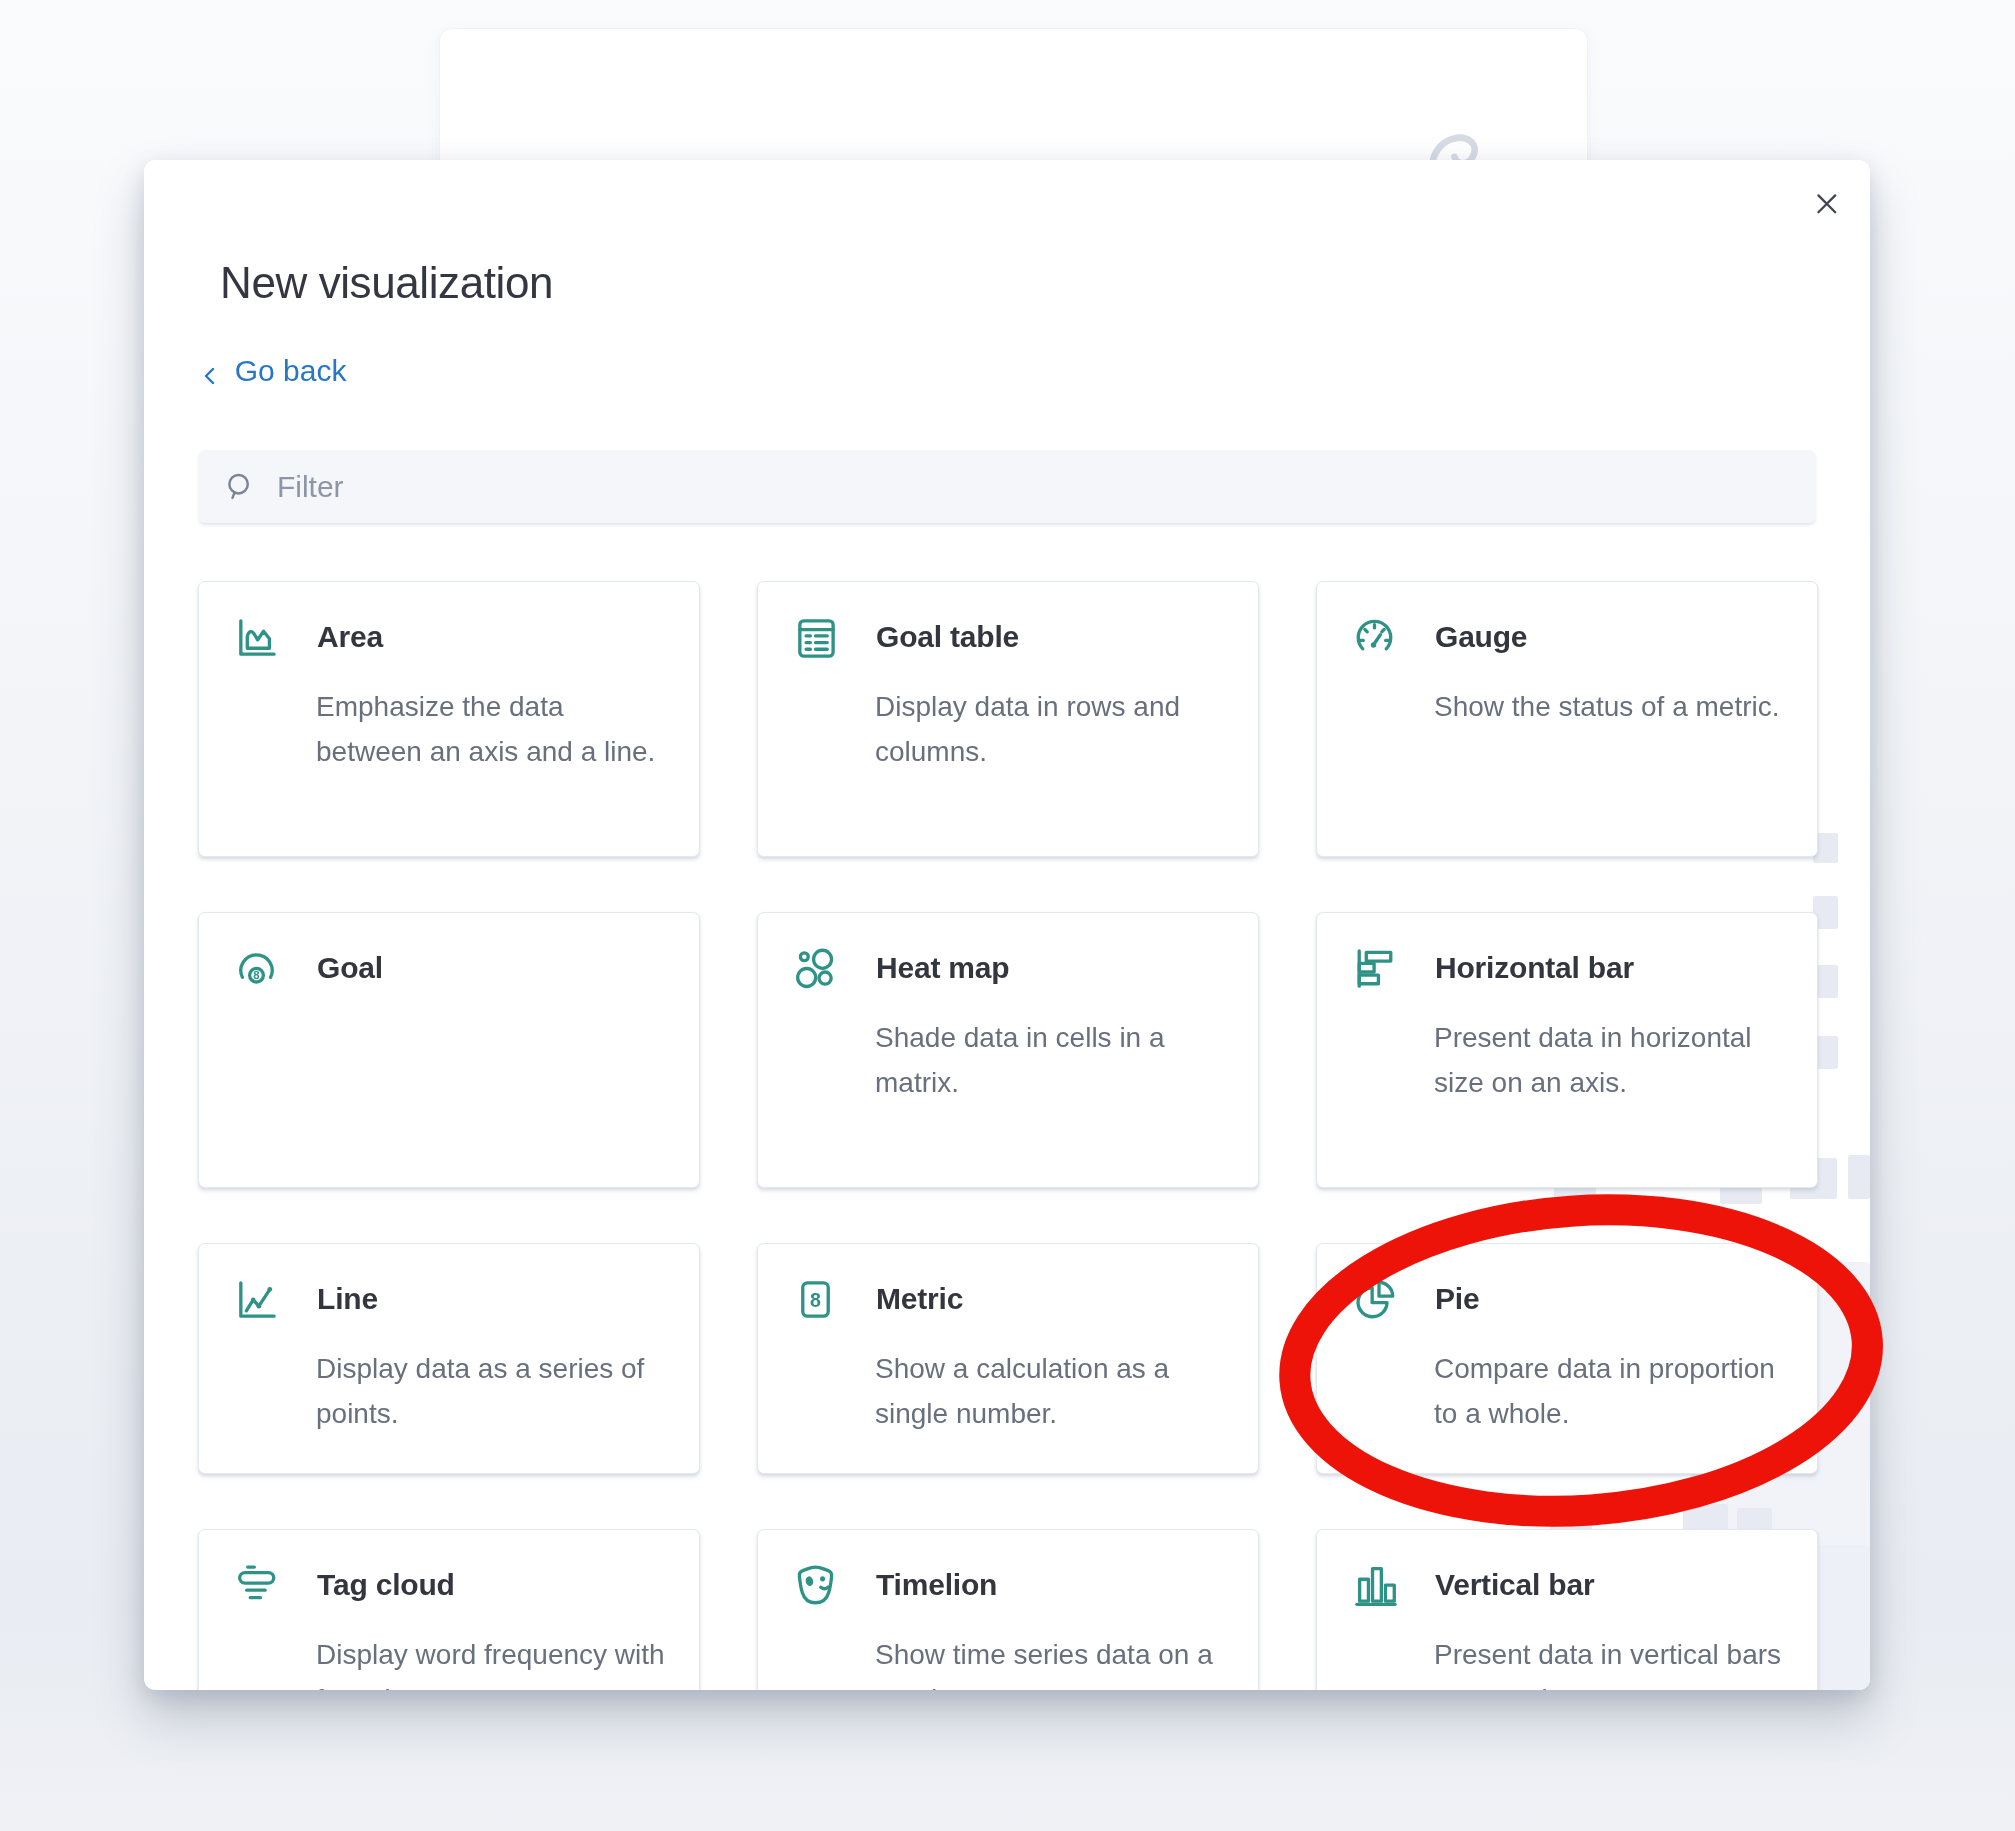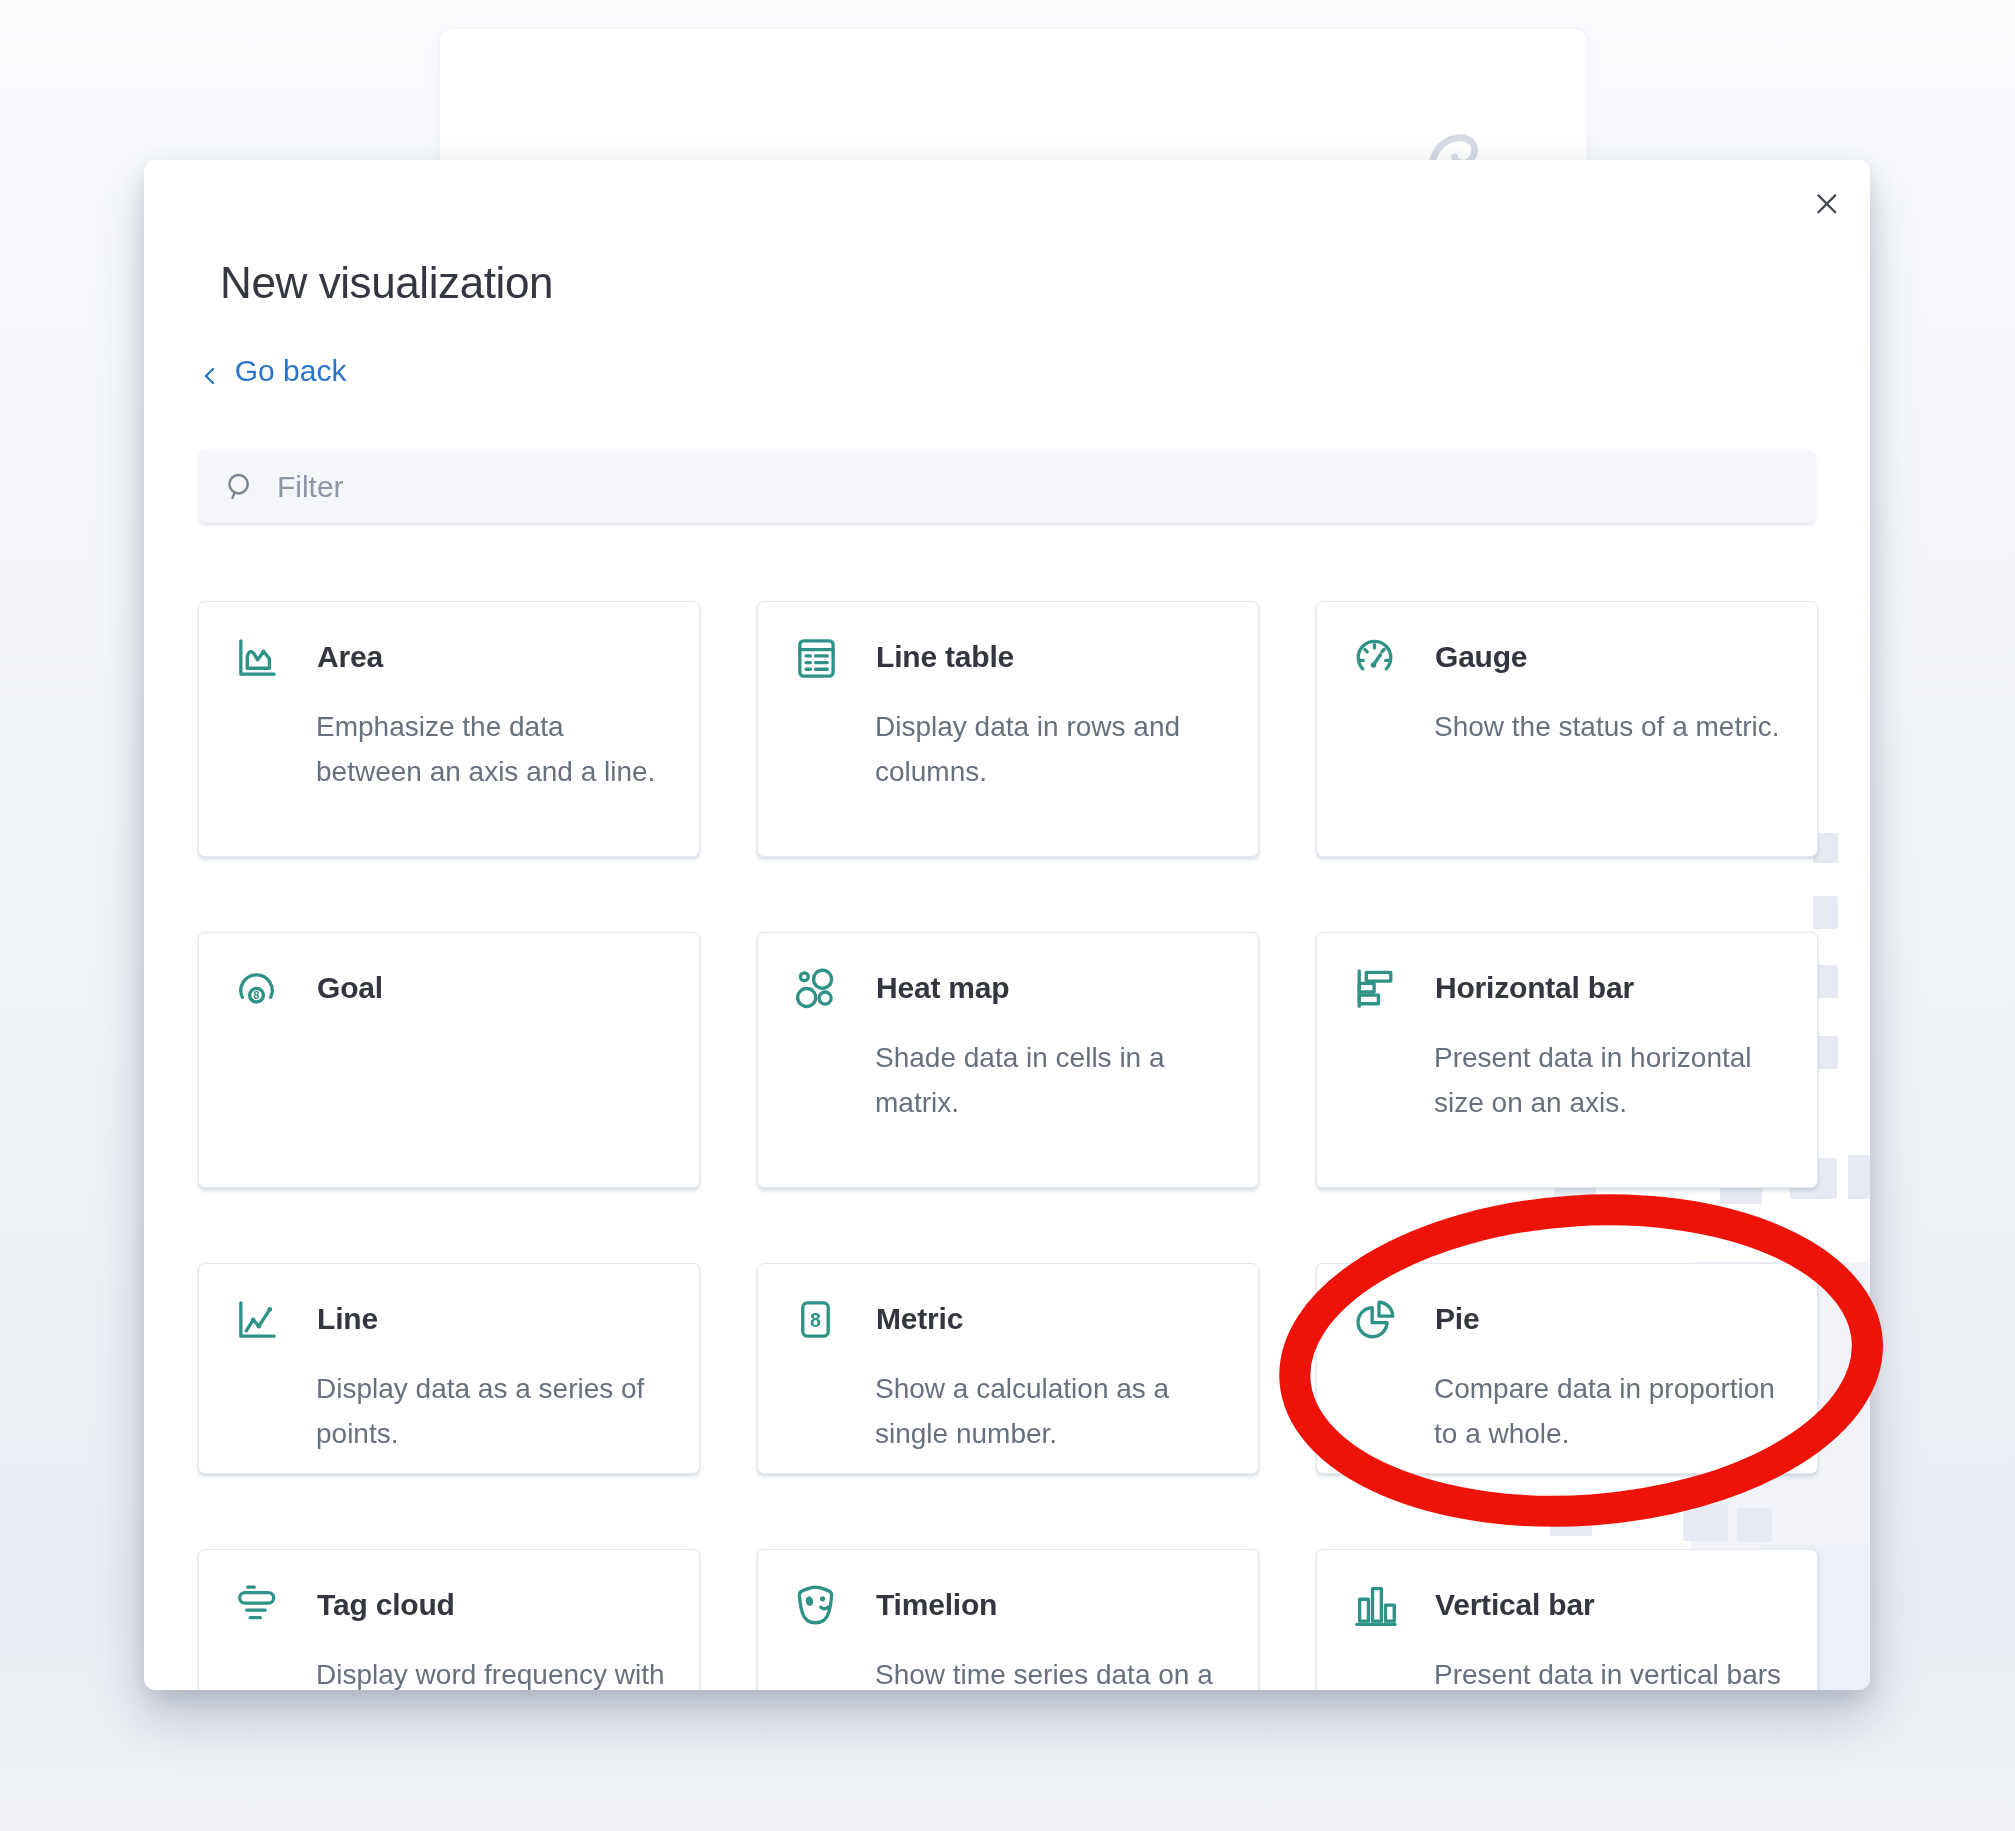--- a/index.html
+++ b/index.html
@@ -61,21 +61,20 @@
   .cards{
     position:absolute;left:54px;top:421px;width:1619px;z-index:1;
     display:grid;grid-template-columns:502px 502px 502px;
     grid-template-rows:276px 276px 231px 276px;
     column-gap:57px;row-gap:55px;
   }
   .card{
     position:relative;background:#ffffff;border:1.4px solid #e3e7f0;border-radius:7px;
     padding:31px 34px 0 34px;cursor:pointer;
     box-shadow:0 2.8px 4.2px -0.7px rgba(152,162,179,0.25), 0 1.4px 2.1px rgba(152,162,179,0.15);
-    margin-top:20px;
   }
   .card-head{display:flex;align-items:center;gap:37px;height:48px;}
   .card-icon{width:47px;height:47px;flex:none;color:#2f9287;}
   .card-icon svg{width:100%;height:100%;display:block;}
   .card-icon svg *{stroke:currentColor;fill:none;stroke-width:1.7;stroke-linecap:round;stroke-linejoin:round;}
   .card-icon svg .fill{fill:currentColor;stroke:none;}
   .card-icon svg text.fill{font-family:"Liberation Sans",sans-serif;font-weight:bold;}
   .card-title{font-size:30px;color:#33363f;font-weight:700;letter-spacing:-0.2px;}
   .card-desc{
     margin:22.6px 0 0 83px;font-size:28px;line-height:45px;color:#69707d;max-width:353px;
@@ -156,21 +155,21 @@
       <div class="card">
     <div class="card-head">
       <span class="card-icon">
             <svg viewBox="0 0 24 24">
               <rect x="4" y="3.5" width="17" height="18" rx="2"></rect>
               <path d="M4 8 H21"></path>
               <path d="M7.2 11.2 h2.2 M7.2 14.6 h2.2 M7.2 18 h2.2"></path>
               <path d="M12 11.2 h6 M12 14.6 h6 M12 18 h6"></path>
             </svg>
           </span>
-      <span class="card-title">Line table</span>
+      <span class="card-title">Goal table</span>
     </div>
     <div class="card-desc">Display data in rows and columns.</div>
   </div>
       <div class="card">
     <div class="card-head">
       <span class="card-icon">
             <svg viewBox="0 0 24 24">
               <path d="M6 17.8 A8.3 8.3 0 1 1 18 17.8"></path>
               <path d="M4.6 13.5 h1.7 M7.1 7.9 l1.2 1.2 M12 5.4 v1.7 M16.9 7.9 l-1.2 1.2 M19.4 13.5 h-1.7"></path>
               <path d="M11.6 15.6 L15 10.6"></path>

